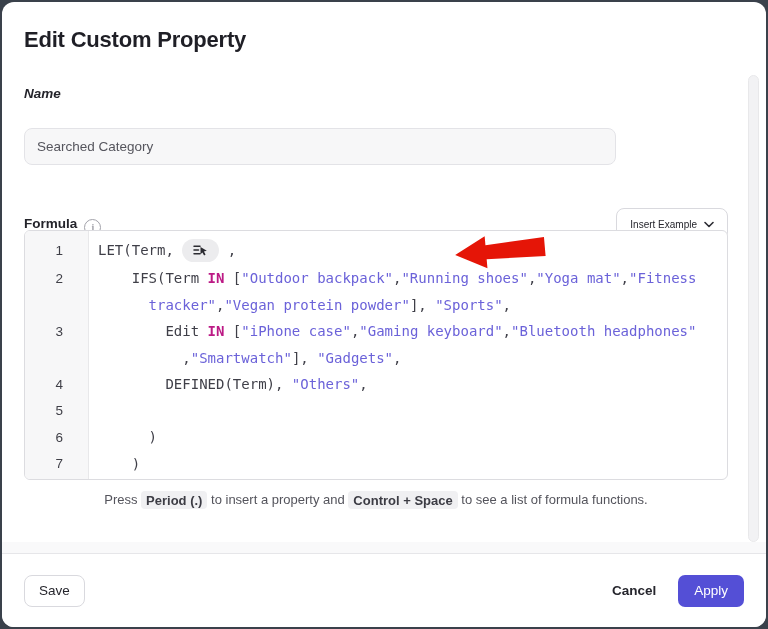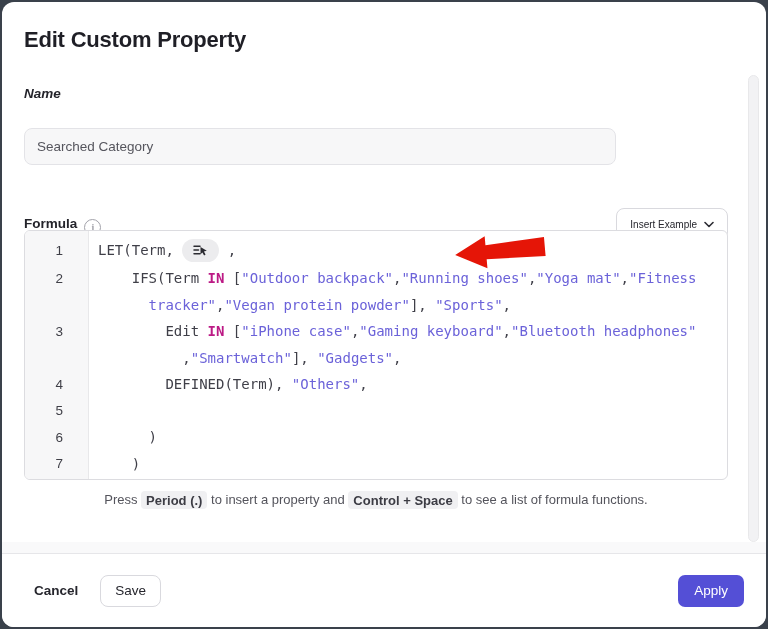--- a/index.html
+++ b/index.html
@@ -185,19 +185,19 @@
         <path d="M5 22 L36 6 L36 15 L95 12 L95 31 L36 29 L36 38 Z" fill="#e51507"></path>
       </g>
     </svg>
 
     <div class="hint"><span>Press </span><span class="kbd">Period (.)</span><span> to insert a property and </span><span class="kbd">Control + Space</span><span> to see a list of formula functions.</span></div>
   </div>
 
   <div class="prefooter"></div>
 
   <div class="footer">
+    <button class="btn save-btn">Save</button>
     <button class="btn cancel-btn">Cancel</button>
-    <button class="btn save-btn">Save</button>
     <button class="btn apply-btn" style="background: rgb(84, 79, 214);">Apply</button>
   </div>
 
   <div class="scrollbar"></div>
 </div>
 
 </body></html>

